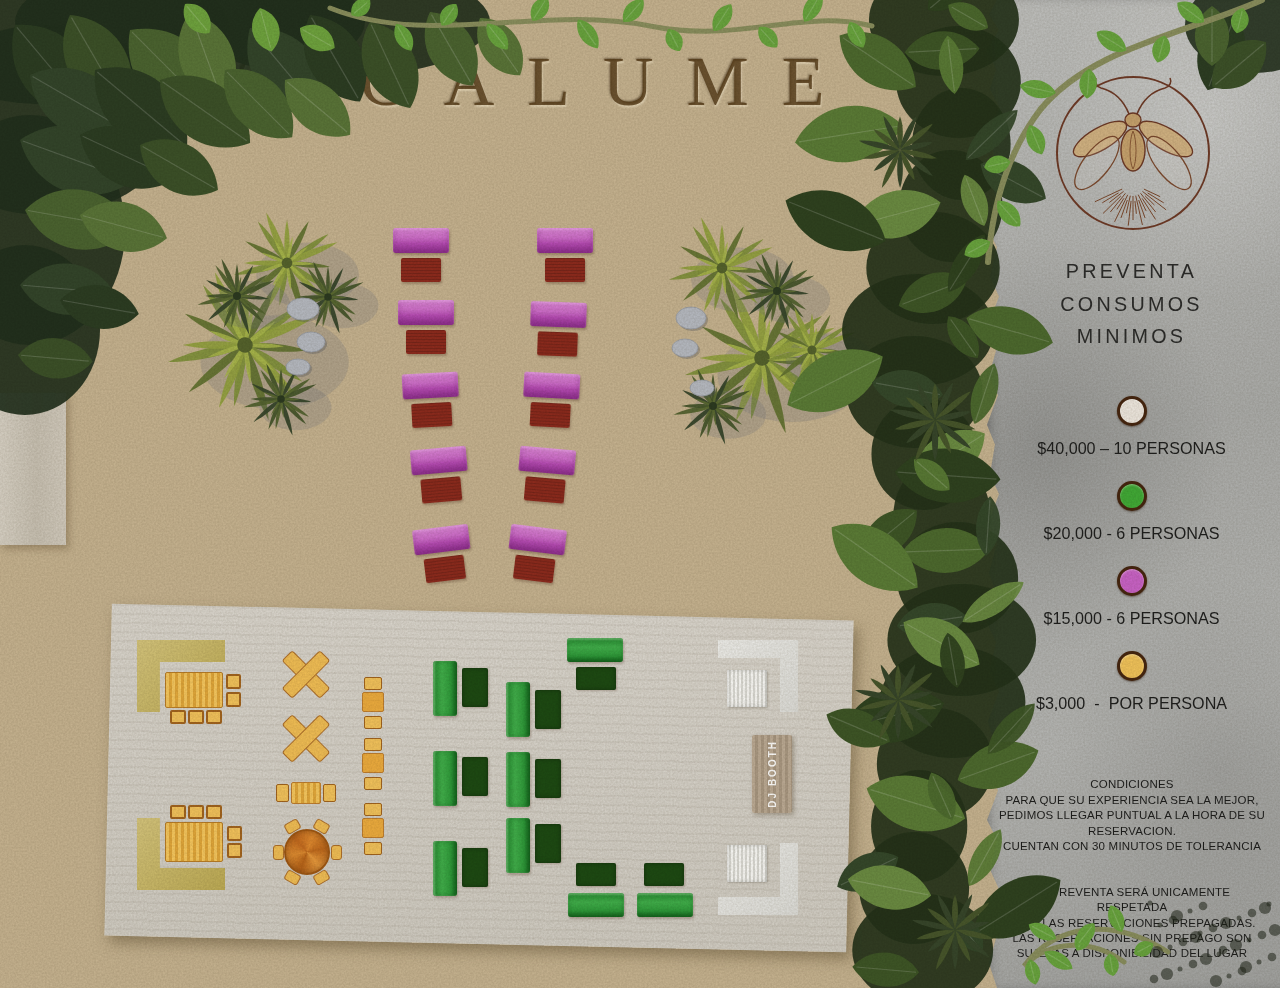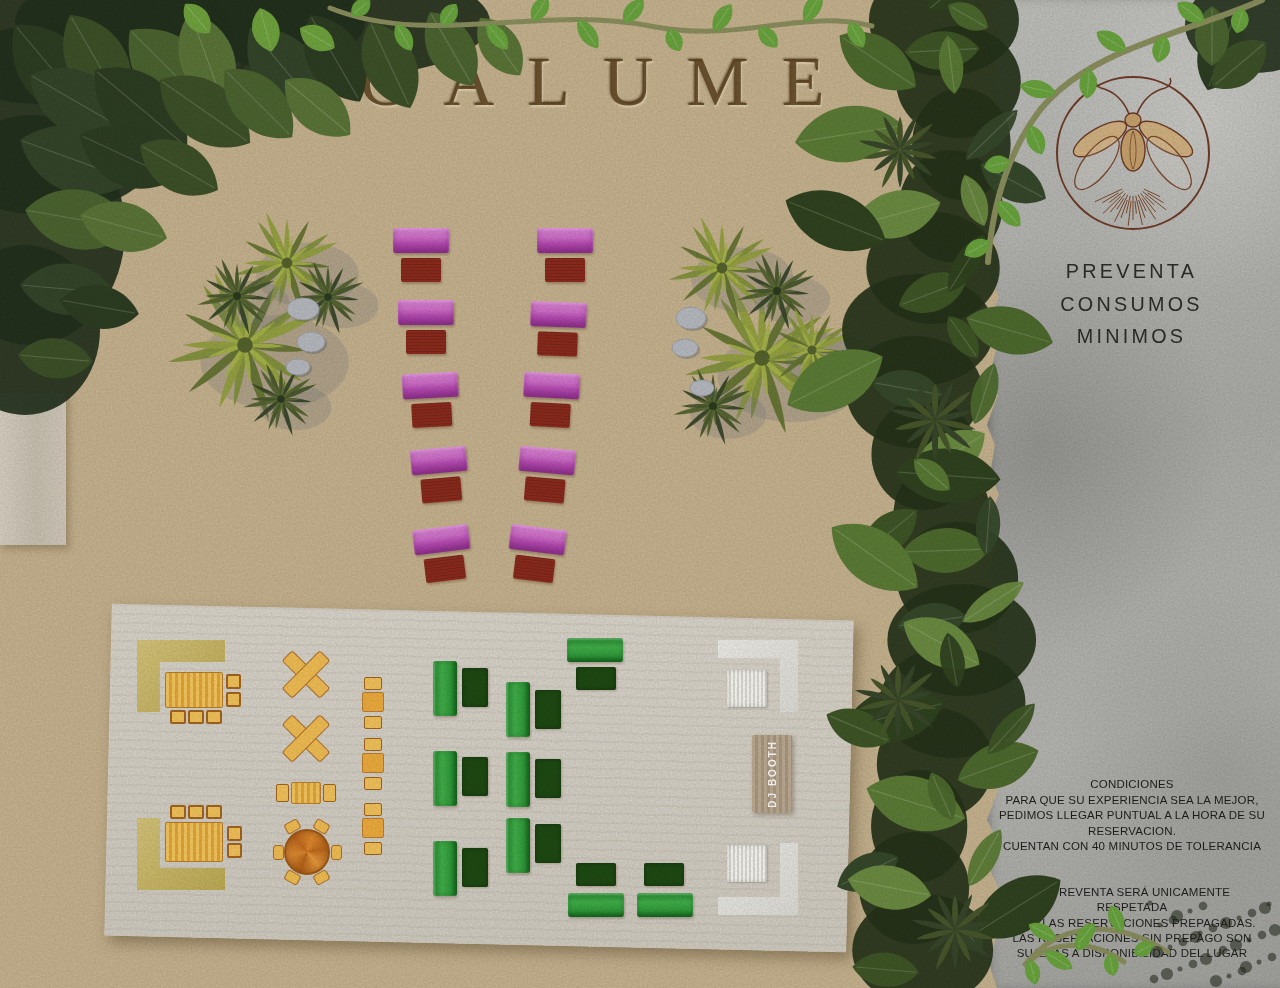--- a/index.html
+++ b/index.html
@@ -568,26 +568,44 @@
           <line x1="142.44815530740195" y1="177.32575153748365" x2="127.34446592220586" y2="195.97725461245096"></line>
           <line x1="137.8747423643789" y1="179.91545749309748" x2="120.04348113552437" y2="197.43818910059375"></line>
           <line x1="140.54387095671933" y1="175.3879377039079" x2="126.35967739179834" y2="186.46984425976976"></line>
           <line x1="135.50511720598044" y1="176.88247560017112" x2="119.30495408325268" y2="186.80994832977416"></line>
           <line x1="139.1243065555602" y1="173.0714191408884" x2="111.9350729444607" y2="185.74996699310938"></line>
         </g>
     </svg>
     <div id="panel-heading">PREVENTA
 CONSUMOS
 MINIMOS</div>
+    <div id="price-legend">
+      <div class="legend-item">
+        <span class="dot" style="background: rgb(239, 233, 225);"></span>
+        <div class="legend-label">$40,000 – 10 PERSONAS</div>
+      </div>
+      <div class="legend-item">
+        <span class="dot" style="background: rgb(65, 171, 54);"></span>
+        <div class="legend-label">$20,000 - 6 PERSONAS</div>
+      </div>
+      <div class="legend-item">
+        <span class="dot" style="background: rgb(202, 99, 200);"></span>
+        <div class="legend-label">$15,000 - 6 PERSONAS</div>
+      </div>
+      <div class="legend-item">
+        <span class="dot" style="background: rgb(243, 197, 91);"></span>
+        <div class="legend-label">$3,000  -  POR PERSONA</div>
+      </div>
+    </div>
     <div id="conditions">
       <div class="blk1">CONDICIONES
 PARA QUE SU EXPERIENCIA SEA LA MEJOR,
 PEDIMOS LLEGAR PUNTUAL A LA HORA DE SU
 RESERVACION.
-CUENTAN CON 40 MINUTOS DE TOLERANCIA</div>
+CUENTAN CON 30 MINUTOS DE TOLERANCIA</div>
       <div class="blk2">LA PREVENTA SERÁ UNICAMENTE RESPETADA
 PARA LAS RESERVACIONES PREPAGADAS.
 LAS RESERVACIONES SIN PREPAGO SON
 SUJETAS A DISPONIBILIDAD DEL LUGAR</div>
     </div>
   </div>
 
   <svg id="foliage-svg" width="1280" height="988">
       <ellipse cx="60" cy="30" rx="170" ry="75" fill="#22301c" opacity="0.92"></ellipse>
       <ellipse cx="190" cy="22" rx="175" ry="62" fill="#22301c" opacity="0.92"></ellipse>

